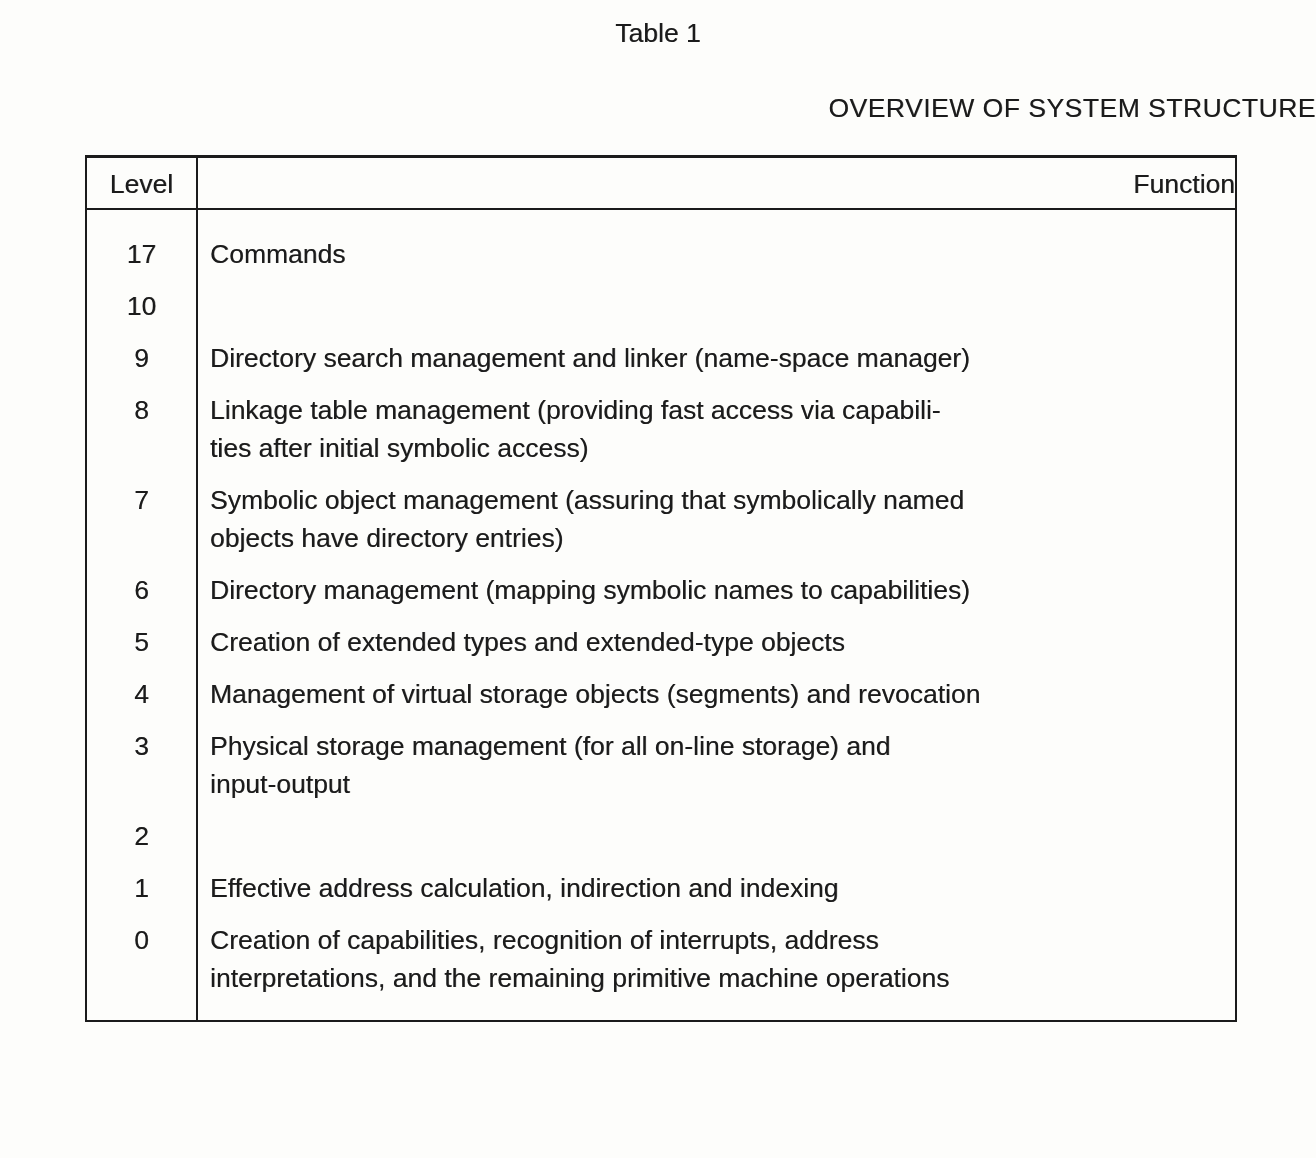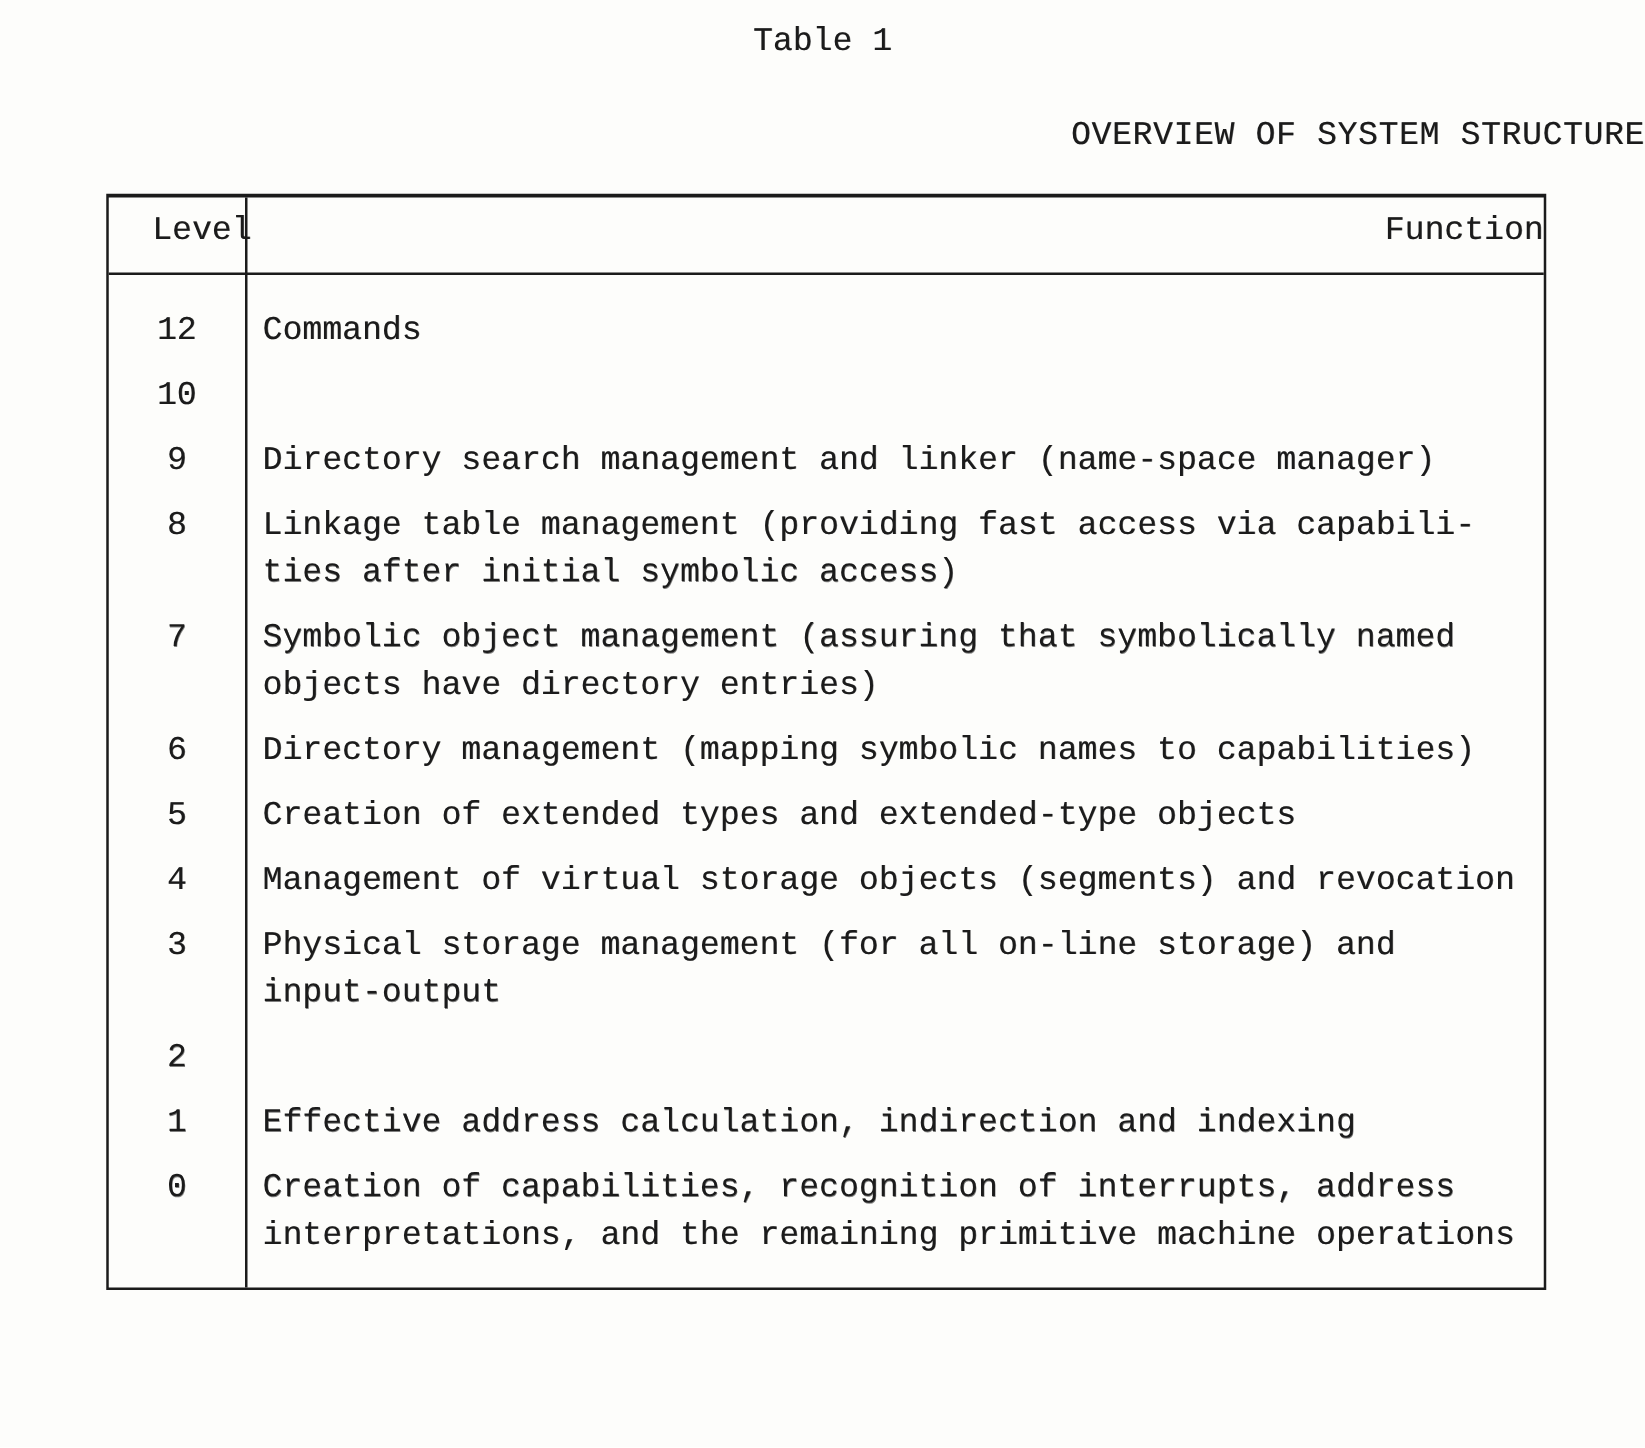--- a/index.html
+++ b/index.html
@@ -7,21 +7,21 @@
     --paper: #fdfdfb;
   }
   * { margin: 0; padding: 0; box-sizing: border-box; }
   html, body { background: #ffffff; }
   .page {
     position: relative;
     width: 1316px;
     height: 1158px;
     background: var(--paper);
     color: var(--ink);
-    font-family: Liberation Mono, monospace;
+    font-family: Liberation Sans, sans-serif;
     font-size: 26.5px;
     line-height: 38px;
     text-shadow: 0.4px 0.2px 0 rgba(25,25,25,0.55);
     overflow: hidden;
   }
   .title {
     margin-top: 14px;
     text-align: center;
   }
   .subtitle {
@@ -39,24 +39,23 @@
   .col-divider {
     position: absolute;
     left: 109px;
     top: 0;
     bottom: 0;
     width: 2px;
     background: var(--ink);
   }
   .hdr-row {
     display: flex;
-    height: 62px;
+    height: 52px;
     line-height: 52px;
     border-bottom: 2px solid var(--ink);
-    padding-left: 20px;
   }
   .hdr-level {
     width: 109px;
     flex: none;
     text-align: center;
   }
   .hdr-function {
     flex: 1;
     text-align: right;
   }
@@ -91,21 +90,21 @@
   <div class="tbl">
     <div class="col-divider"></div>
 
     <div class="hdr-row">
       <div class="hdr-level">Level</div>
       <div class="hdr-function">Function</div>
     </div>
 
     <div class="tbody">
       <div class="row">
-        <div class="cell-level">12</div>
+        <div class="cell-level">17</div>
         <div class="cell-function">Commands</div>
       </div>
       <div class="row">
         <div class="cell-level">10</div>
       </div>
       <div class="row">
         <div class="cell-level">9</div>
         <div class="cell-function">Directory search management and linker (name-space manager)</div>
       </div>
       <div class="row">

